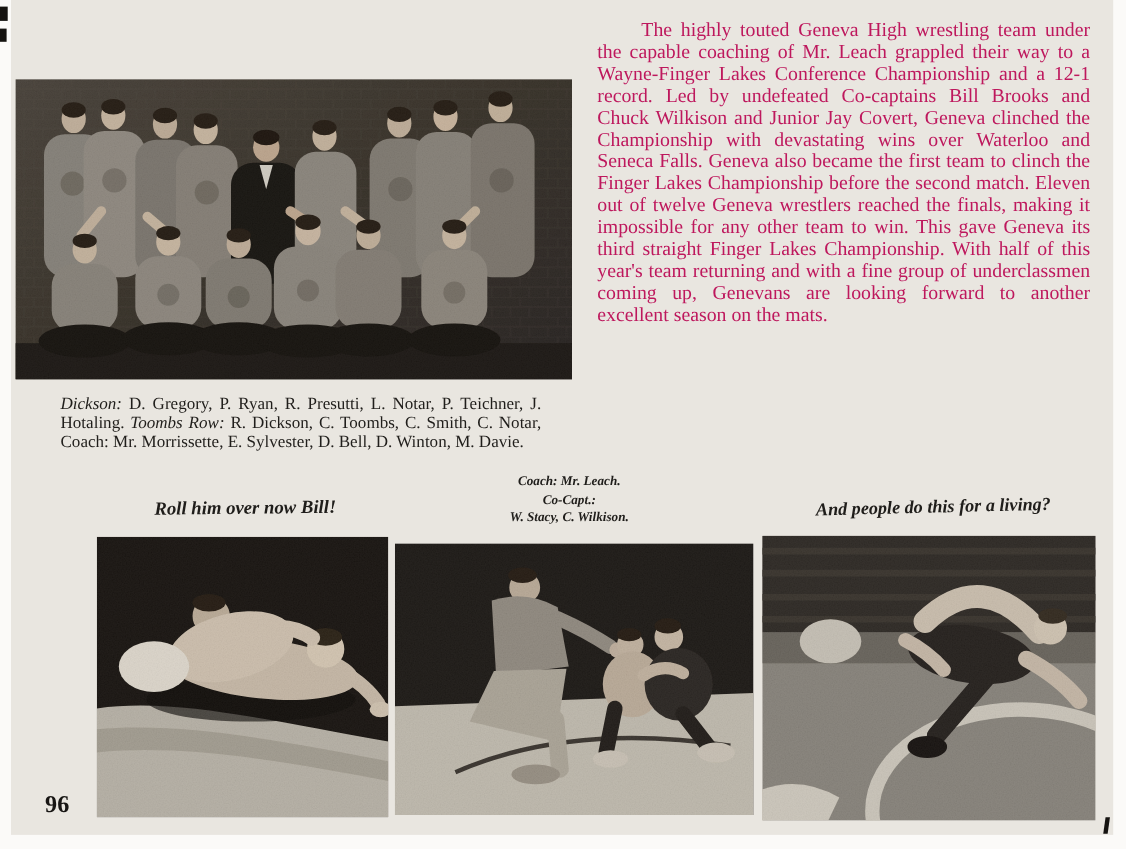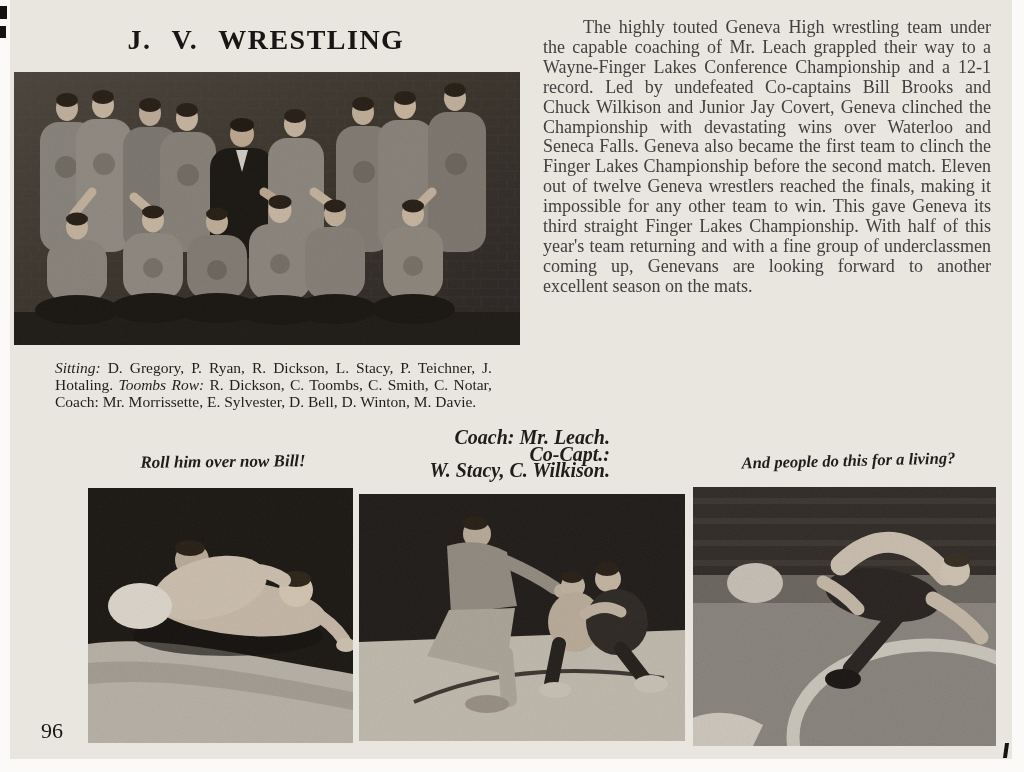--- a/index.html
+++ b/index.html
@@ -19,53 +19,52 @@
   .artifact-3{left:1004px;top:743px;width:4px;height:15px;transform:skewX(-8deg);}
 
   .title{
     position:absolute;left:96px;top:24px;width:340px;margin:0;
     text-align:center;font-size:28px;font-weight:bold;
     letter-spacing:1.5px;word-spacing:12px;color:#181614;
   }
   .article{
     position:absolute;left:543px;top:18px;width:448px;margin:0;
     font-size:18px;line-height:19.9px;text-align:justify;text-indent:40px;
-    color:#404040;
+    color:#be185d;
   }
   .team-photo{position:absolute;left:14px;top:72px;width:506px;height:273px;}
   .team-caption{
     position:absolute;left:55px;top:360px;width:437px;margin:0;
     font-size:15.5px;line-height:16.8px;text-align:justify;color:#201e1b;
   }
   .caption{position:absolute;font-style:italic;color:#1f1d1a;}
   .caption-left{left:118px;top:452px;width:210px;text-align:center;font-size:17px;font-weight:bold;transform:rotate(-0.6deg);}
-  .caption-center{left:425px;top:429px;width:185px;text-align:right;font-size:20px;line-height:16.5px;font-weight:bold;font-family:Liberation Serif, serif;}
+  .caption-center{left:425px;top:429px;width:185px;text-align:center;font-size:12px;line-height:16.5px;font-weight:bold;font-family:Liberation Serif, serif;}
   .caption-right{left:726px;top:451px;width:245px;text-align:center;font-size:16.5px;font-weight:bold;transform:rotate(-1.4deg);}
   .photo{position:absolute;}
   .photo svg,.team-photo svg{display:block;width:100%;height:100%;}
   .photo-1{left:88px;top:488px;width:265px;height:255px;}
   .photo-2{left:359px;top:494px;width:326px;height:247px;}
   .photo-3{left:693px;top:487px;width:303px;height:259px;}
   .page-number{
-    position:absolute;left:41px;top:718px;font-size:22px;font-weight:normal;color:#181614;
+    position:absolute;left:41px;top:718px;font-size:22px;font-weight:bold;color:#181614;
   }
 </style>
 </head>
 <body>
 
 <div class="page">
 
   <div class="edge edge-left"></div>
   <div class="edge edge-right"></div>
   <div class="edge edge-bottom"></div>
   <div class="artifact artifact-1"></div>
   <div class="artifact artifact-2"></div>
   <div class="artifact artifact-3"></div>
 
-  <h1 class="title">J. V. WRESTLING</h1>
 
   <div class="team-photo">
     <svg viewBox="0 0 506 273" preserveAspectRatio="none">
       <defs>
         <filter id="grainA" x="0" y="0" width="100%" height="100%">
           <feTurbulence type="fractalNoise" baseFrequency="0.9" numOctaves="2" result="n"></feTurbulence>
           <feColorMatrix in="n" type="matrix" values="0 0 0 0 0.5  0 0 0 0 0.48  0 0 0 0 0.45  0 0 0 0.5 0"></feColorMatrix>
           <feComposite operator="over" in2="SourceGraphic"></feComposite>
         </filter>
         <linearGradient id="wallA" x1="0" y1="0" x2="1" y2="1">
@@ -186,21 +185,21 @@
             <circle cx="399" cy="194" r="10" fill="#665f55" opacity="0.55"></circle>
             <ellipse cx="399" cy="237" rx="42" ry="15" fill="#15110d"></ellipse>
           </g>
       </g>
       <rect width="506" height="273" filter="url(#grainA)" opacity="0.10"></rect>
     </svg>
   </div>
 
   <p class="article"><span>The highly touted Geneva High wrestling team under the capable coaching of Mr. Leach grappled their way to a Wayne-Finger Lakes Conference Championship and a 12-1 record. Led by undefeated Co-captains Bill Brooks and Chuck Wilkison and Junior Jay Covert, Geneva clinched the Championship with devastating wins over Waterloo and Seneca Falls. Geneva also became the first team to clinch the Finger Lakes Championship before the second match. Eleven out of twelve Geneva wrestlers reached the finals, making it impossible for any other team to win. This gave Geneva its third straight Finger Lakes Championship. With half of this year's team returning and with a fine group of underclassmen coming up, Genevans are looking forward to another excellent season on the mats.</span></p>
 
-  <p class="team-caption"><i>Sitting:</i><span> D. Gregory, P. Ryan, R. Dickson, L. Stacy, P. Teichner, J. Hotaling. </span><i>Toombs Row:</i><span> R. Dickson, C. Toombs, C. Smith, C. Notar, Coach: Mr. Morrissette, E. Sylvester, D. Bell, D. Winton, M. Davie.</span></p>
+  <p class="team-caption"><i>Dickson:</i><span> D. Gregory, P. Ryan, R. Presutti, L. Notar, P. Teichner, J. Hotaling. </span><i>Toombs Row:</i><span> R. Dickson, C. Toombs, C. Smith, C. Notar, Coach: Mr. Morrissette, E. Sylvester, D. Bell, D. Winton, M. Davie.</span></p>
 
   <div class="caption caption-left">Roll him over now Bill!</div>
 
   <div class="caption caption-center">
     <div>Coach: Mr. Leach.</div>
     <div>Co-Capt.:</div>
     <div>W. Stacy, C. Wilkison.</div>
   </div>
 
   <div class="caption caption-right">And people do this for a living?</div>

